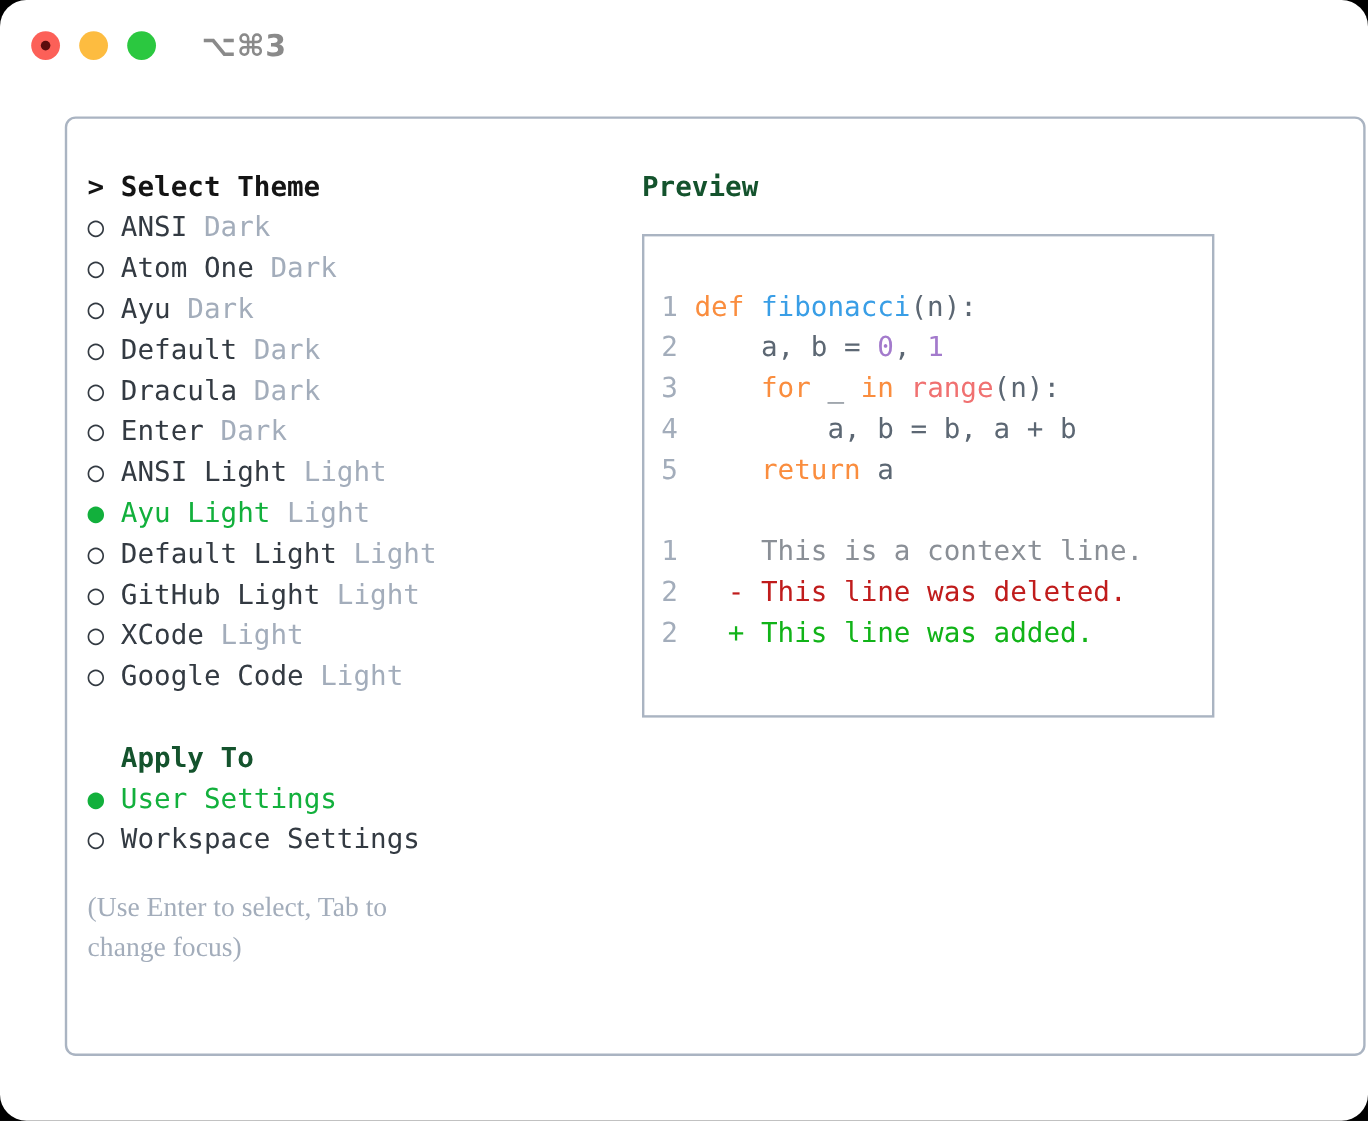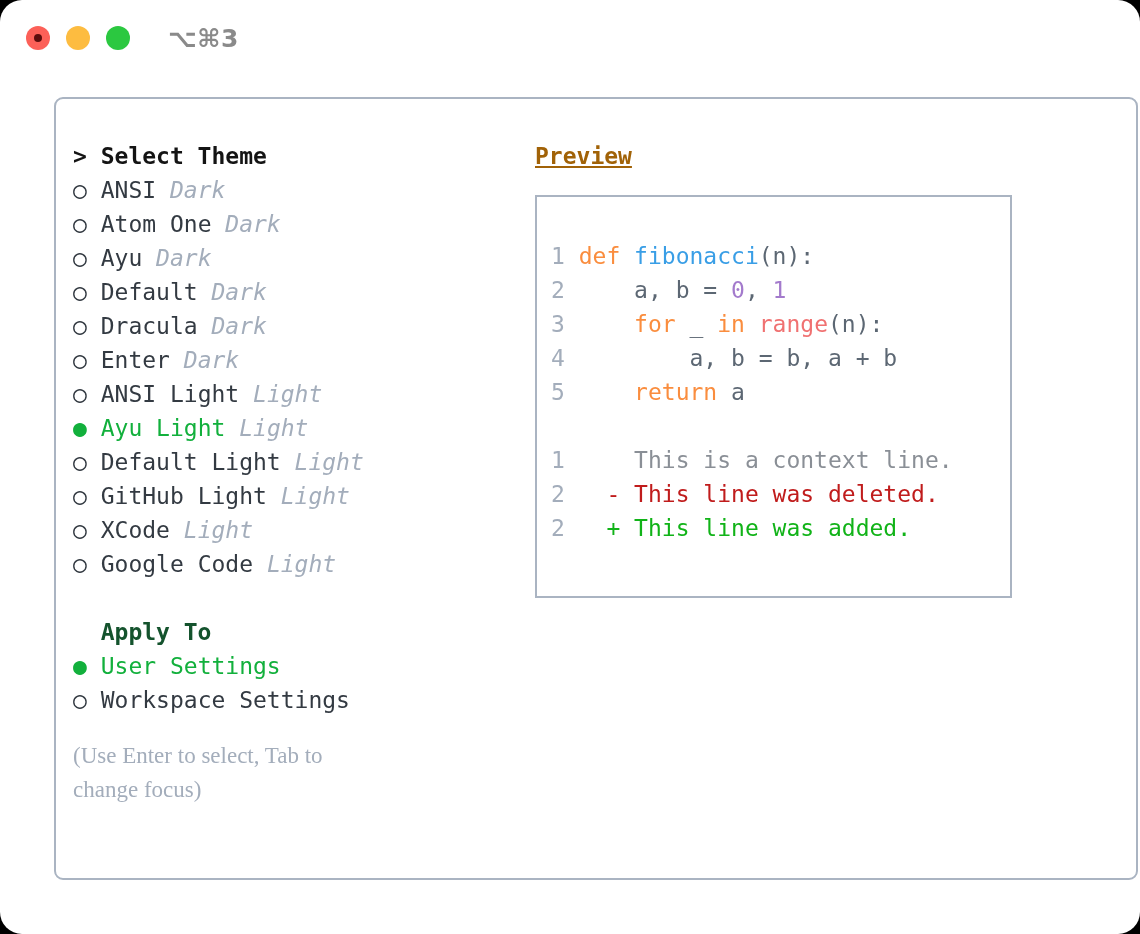--- a/index.html
+++ b/index.html
@@ -88,21 +88,21 @@
     height: 34px;
     line-height: 34px;
     font-size: 23px;
     white-space: pre;
     color: #333a42;
     font-family: "DejaVu Sans Mono", monospace;
   }
   .bullet { color: #333a42; }
   .opt-row.selected .bullet,
   .opt-row.selected .opt-label { color: #12b03c; }
-  .opt-kind { color: #a3adbb; font-style: italic; }
+  .opt-kind { color: #a3adbb; }
 
   .spacer-row { height: 34px; }
 
   #help-text {
     margin-top: 22px;
     font-size: 23px;
     line-height: 34px;
     color: #a3adbb;
     width: 420px;
     font-family: Liberation Serif, serif;
@@ -110,25 +110,24 @@
 
   
   #right-col {
     position: absolute;
     left: 479px; top: 40px;
     width: 490px;
   }
   #preview-title {
     font-size: 23px;
     font-weight: 700;
-    color: #a16207;
-    height: 34px;
-    line-height: 34px;
-    font-family: "DejaVu Sans Mono", monospace;
-    text-decoration: underline;
+    color: #14532d;
+    height: 34px;
+    line-height: 34px;
+    font-family: "DejaVu Sans Mono", monospace;
   }
   #preview-box {
     margin-top: 22px;
     width: 477px;
     height: 403px;
     border: 2px solid #aab4c2;
     background: #ffffff;
     padding: 42px 0 12px 14px;
   }
 

